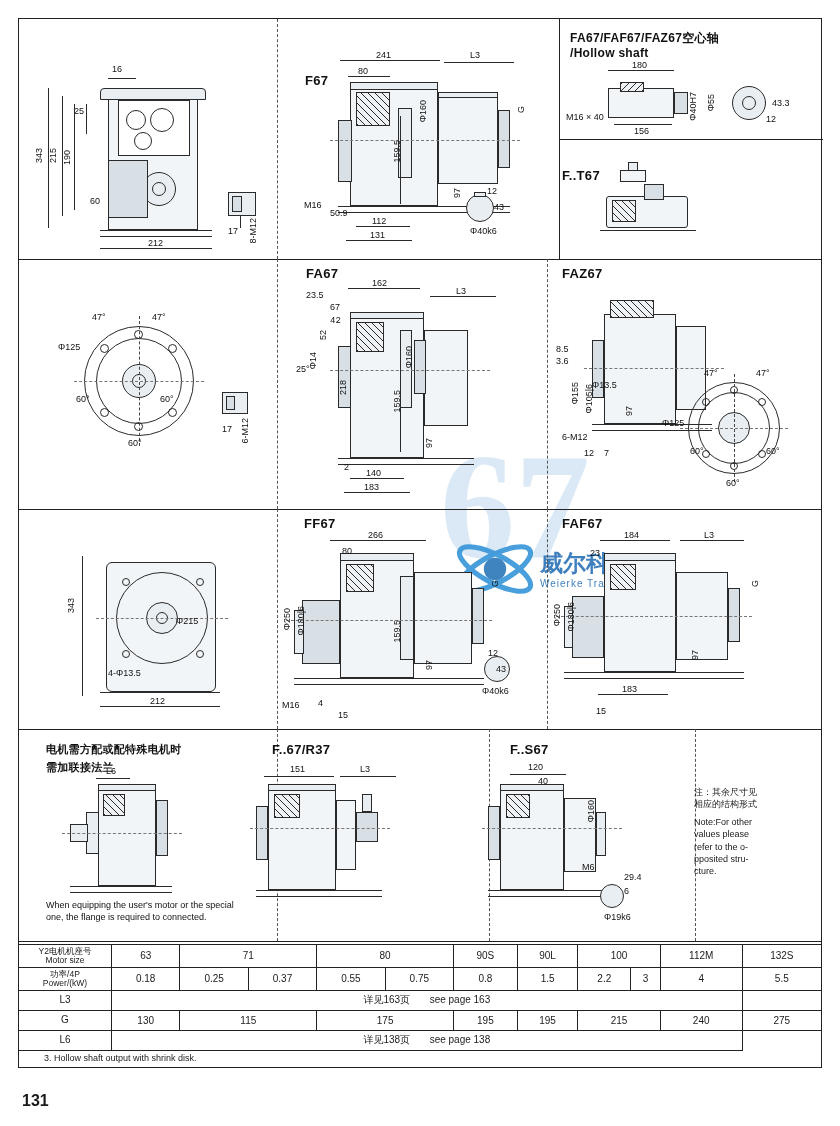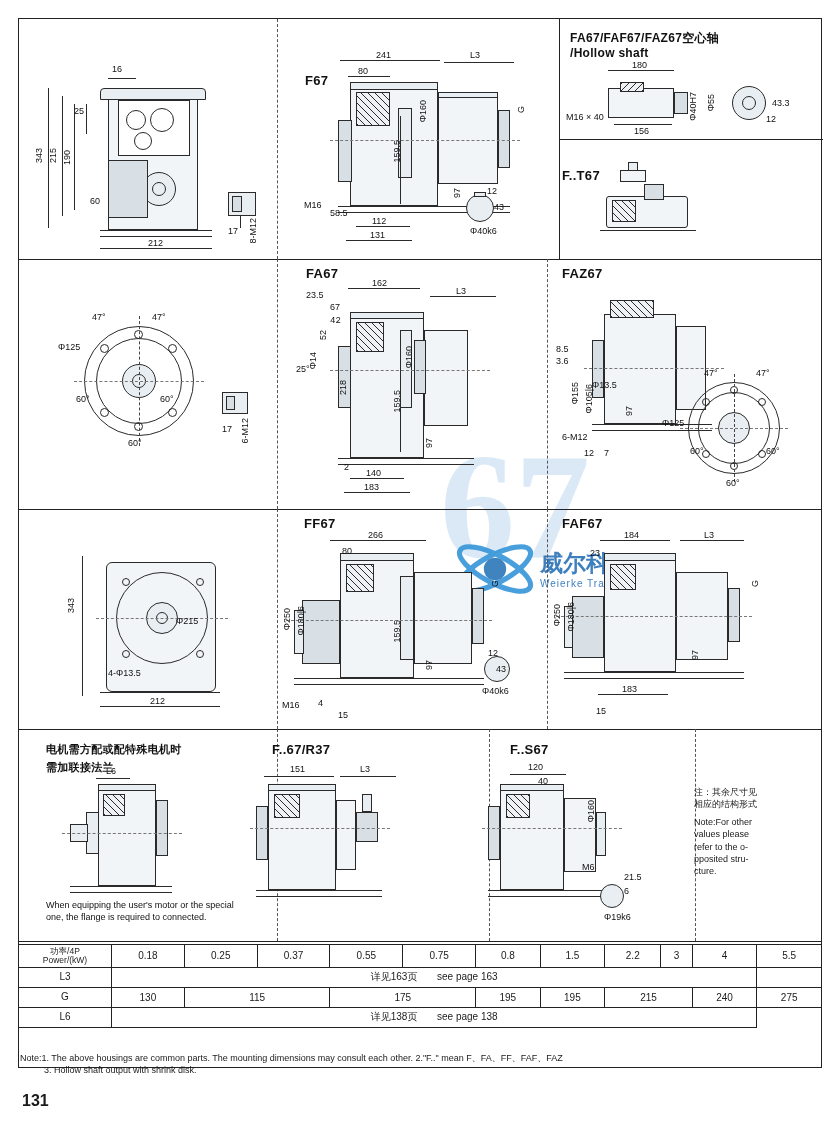--- a/index.html
+++ b/index.html
@@ -170,21 +170,21 @@
     <div class="dim" style="left:348px;top:76px;width:42px;"></div>
     <div class="lbl" style="left:358px;top:66px;">80</div>
     <div class="lbl v" style="left:418px;top:100px;">Φ160</div>
     <div class="lbl v" style="left:516px;top:106px;">G</div>
     <div class="lbl v" style="left:392px;top:140px;">159.5</div>
     <div class="dimv" style="left:400px;top:116px;height:88px;"></div>
     <div class="lbl v" style="left:452px;top:188px;">97</div>
     <div class="lbl" style="left:487px;top:186px;">12</div>
     <div class="lbl" style="left:494px;top:202px;">43</div>
     <div class="lbl" style="left:304px;top:200px;">M16</div>
-    <div class="lbl" style="left:330px;top:208px;">58.5</div>
+    <div class="lbl" style="left:330px;top:208px;">50.9</div>
     <div class="dim" style="left:356px;top:226px;width:54px;"></div>
     <div class="lbl" style="left:372px;top:216px;">112</div>
     <div class="dim" style="left:346px;top:240px;width:66px;"></div>
     <div class="lbl" style="left:370px;top:230px;">131</div>
     <div class="lbl" style="left:470px;top:226px;">Φ40k6</div>
   </div>
 
   <div>
     <div class="blk lite" style="left:608px;top:88px;width:66px;height:30px;"></div>
     <div class="blk hatch2" style="left:620px;top:82px;width:24px;height:10px;"></div>
@@ -432,38 +432,52 @@
     <div class="blk" style="left:596px;top:812px;width:10px;height:44px;"></div>
     <div class="ln hl" style="left:488px;top:890px;width:124px;"></div>
     <div class="ln hl" style="left:488px;top:896px;width:124px;"></div>
     <div class="cl" style="left:482px;top:828px;width:140px;"></div>
     <div class="circ f" style="left:600px;top:884px;width:24px;height:24px;"></div>
     <div class="dim" style="left:510px;top:774px;width:56px;"></div>
     <div class="lbl" style="left:528px;top:762px;">120</div>
     <div class="lbl" style="left:538px;top:776px;text-align:center;">40</div>
     <div class="lbl v" style="left:586px;top:800px;">Φ160</div>
     <div class="lbl" style="left:582px;top:862px;">M6</div>
-    <div class="lbl" style="left:624px;top:872px;">21.5</div>
+    <div class="lbl" style="left:624px;top:872px;">29.4</div>
     <div class="lbl" style="left:624px;top:886px;">6</div>
     <div class="lbl" style="left:604px;top:912px;">Φ19k6</div>
   </div>
 
   <div class="note-box" style="left:694px;top:786px;">
     <div>注：其余尺寸见</div>
     <div>相应的结构形式</div>
     <div style="height:6px;"></div>
     <div>Note:For other</div>
     <div>values please</div>
     <div>refer to the o-</div>
     <div>pposited stru-</div>
     <div>cture.</div>
   </div>
 
   <table class="spec">
     <tbody>
+        <tr>
+      <td class="lead">
+        <div>Y2电机机座号</div>
+        <div>Motor size</div>
+      </td>
+      <td colspan="2">63</td>
+      <td colspan="2">71</td>
+      <td colspan="2">80</td>
+      <td colspan="2">90S</td>
+      <td colspan="2">90L</td>
+      <td colspan="2">100</td>
+      <td>112M</td>
+      <td>132S</td>
+    </tr>
     <tr>
       <td class="lead">
         <div>功率/4P</div>
         <div>Power/(kW)</div>
       </td>
       <td colspan="2">0.18</td>
       <td>0.25</td>
       <td>0.37</td>
       <td>0.55</td>
       <td>0.75</td>
@@ -498,19 +512,18 @@
       <td colspan="13" class="leftpad">
         <span>详见138页</span>
         <span style="display:inline-block;width:14px;"></span>
         <span>see page 138</span>
       </td>
     </tr>
   </tbody>
     </table>
 
   <div class="notes">
-    <div>Note:1. The above housings are common parts. The mounting dimensions may consult each other.  2."F.." mean F、FA、FF、FAF、FAZ</div>
     <div style="padding-left:24px;">3. Hollow shaft output with shrink disk.</div>
   </div>
 
   <div class="pagenum">131</div>
 
 </div>
 
 </body></html>

